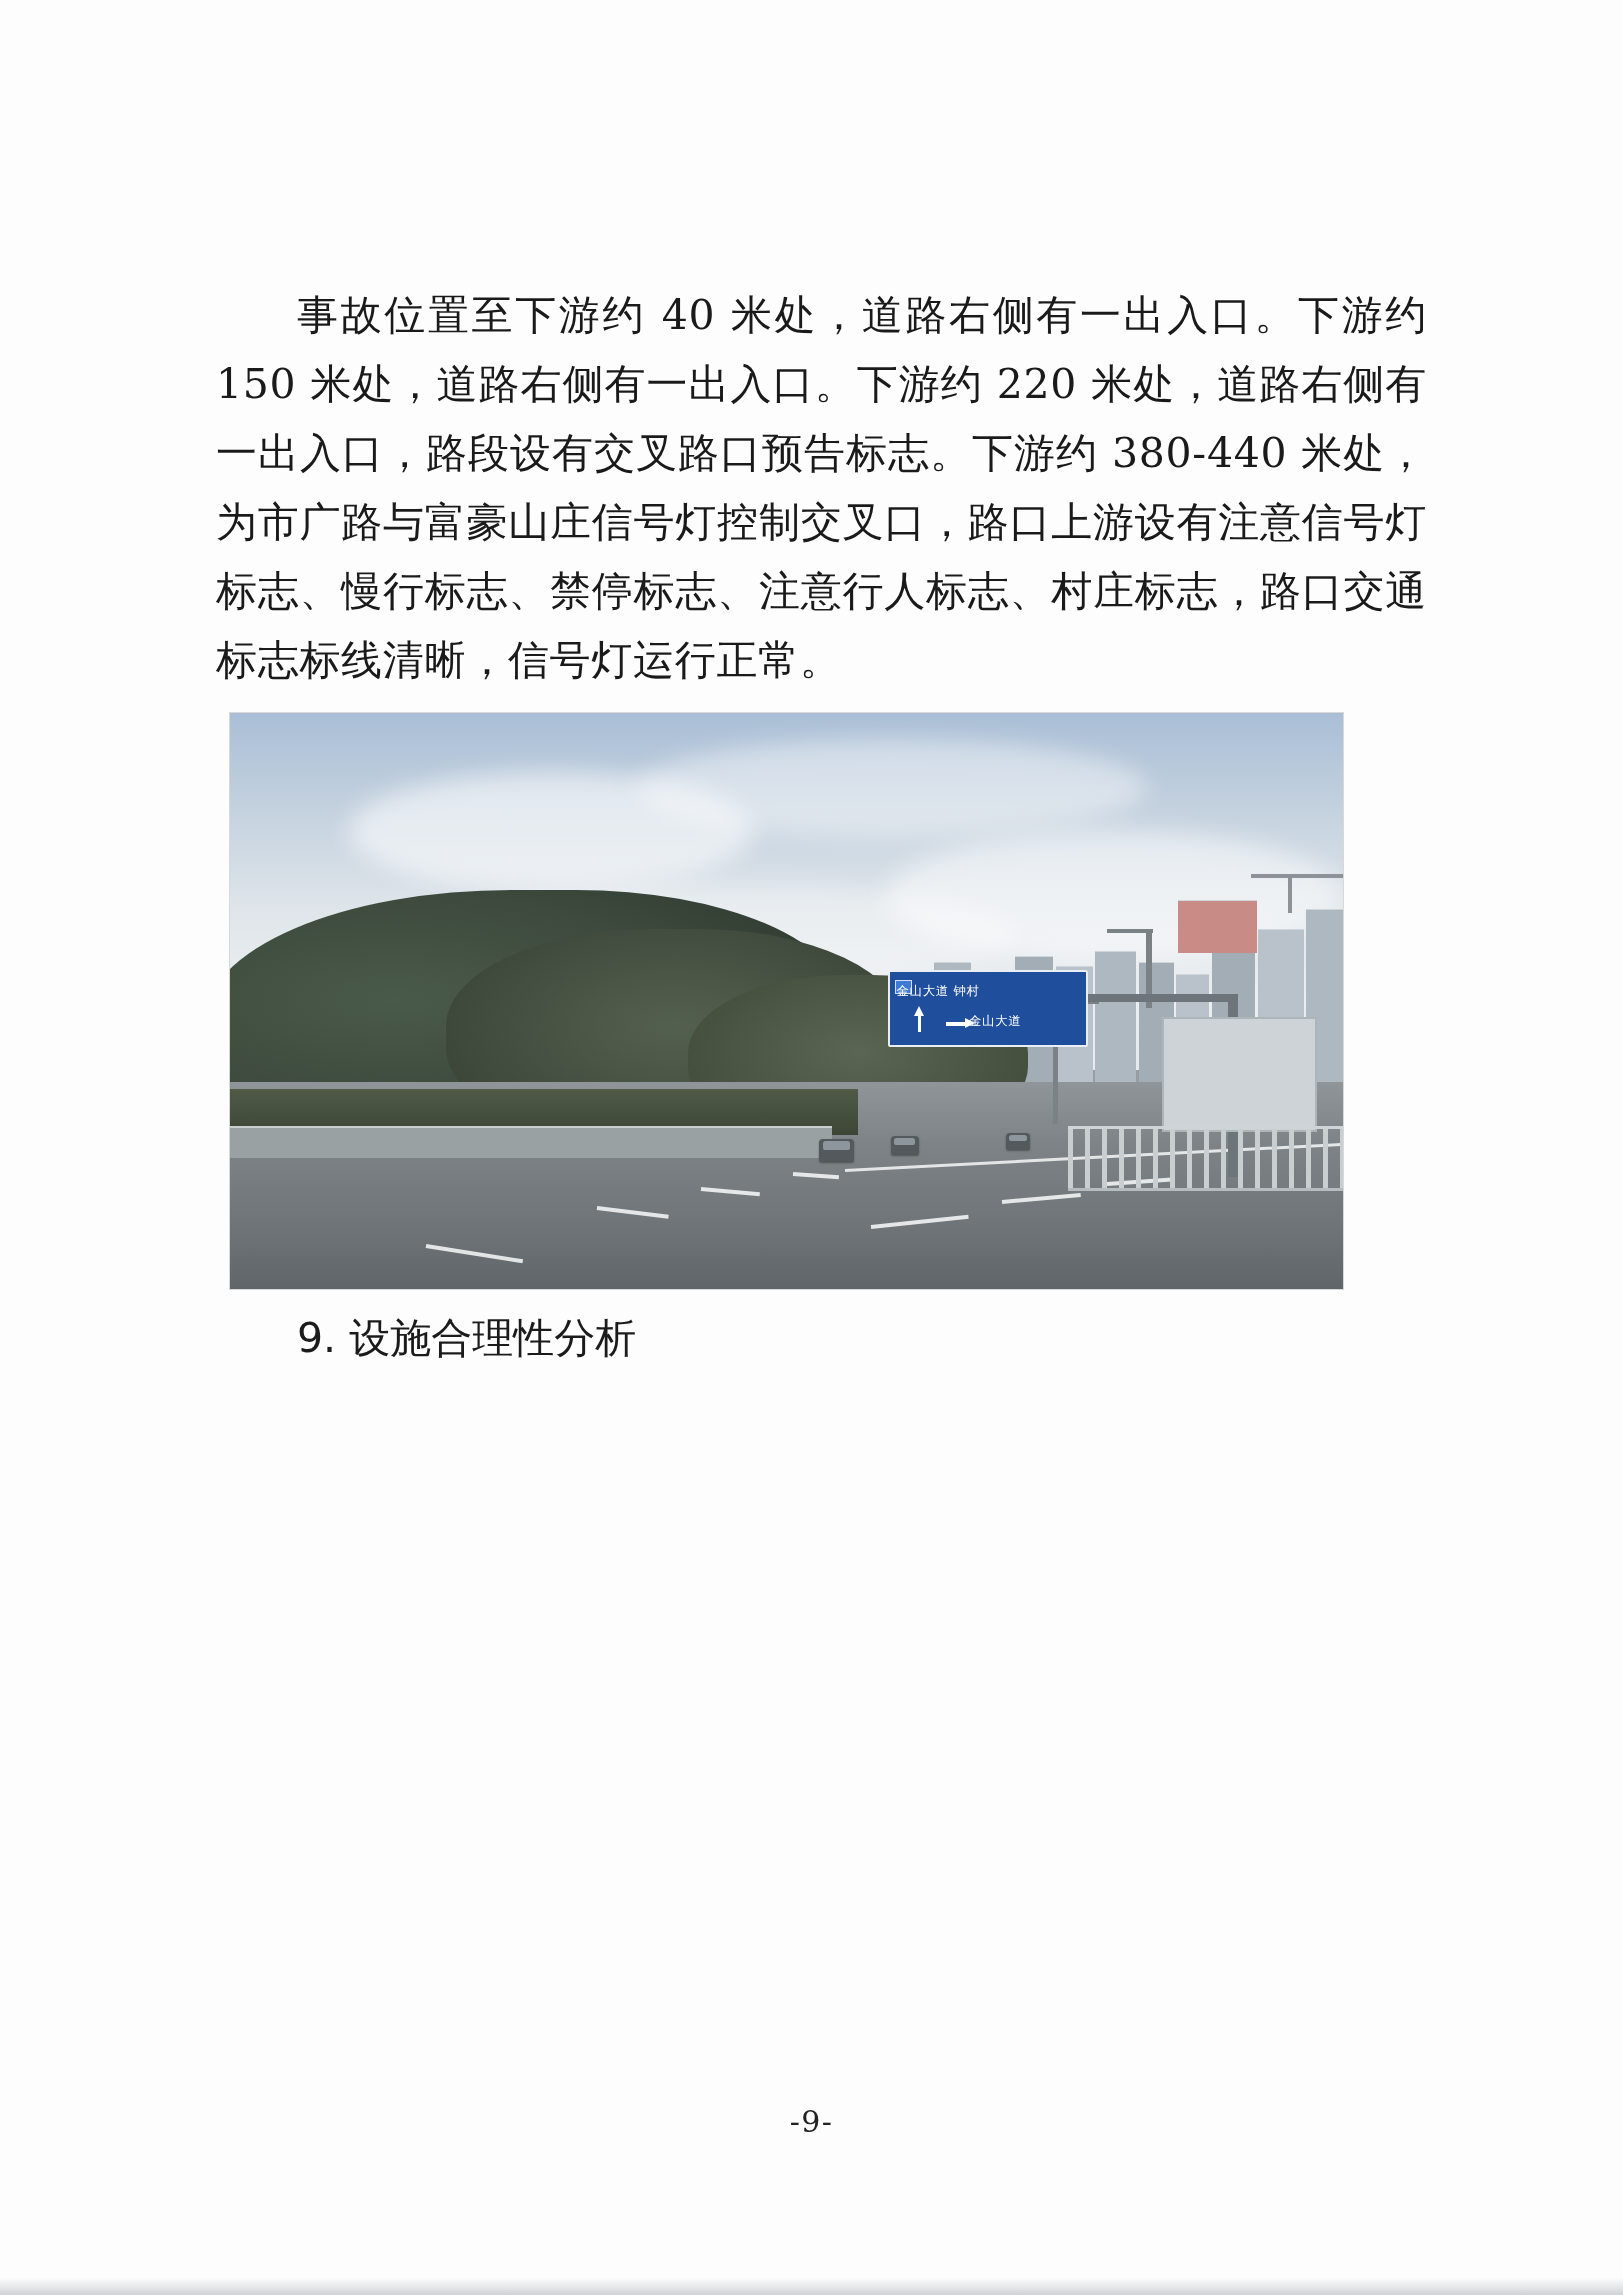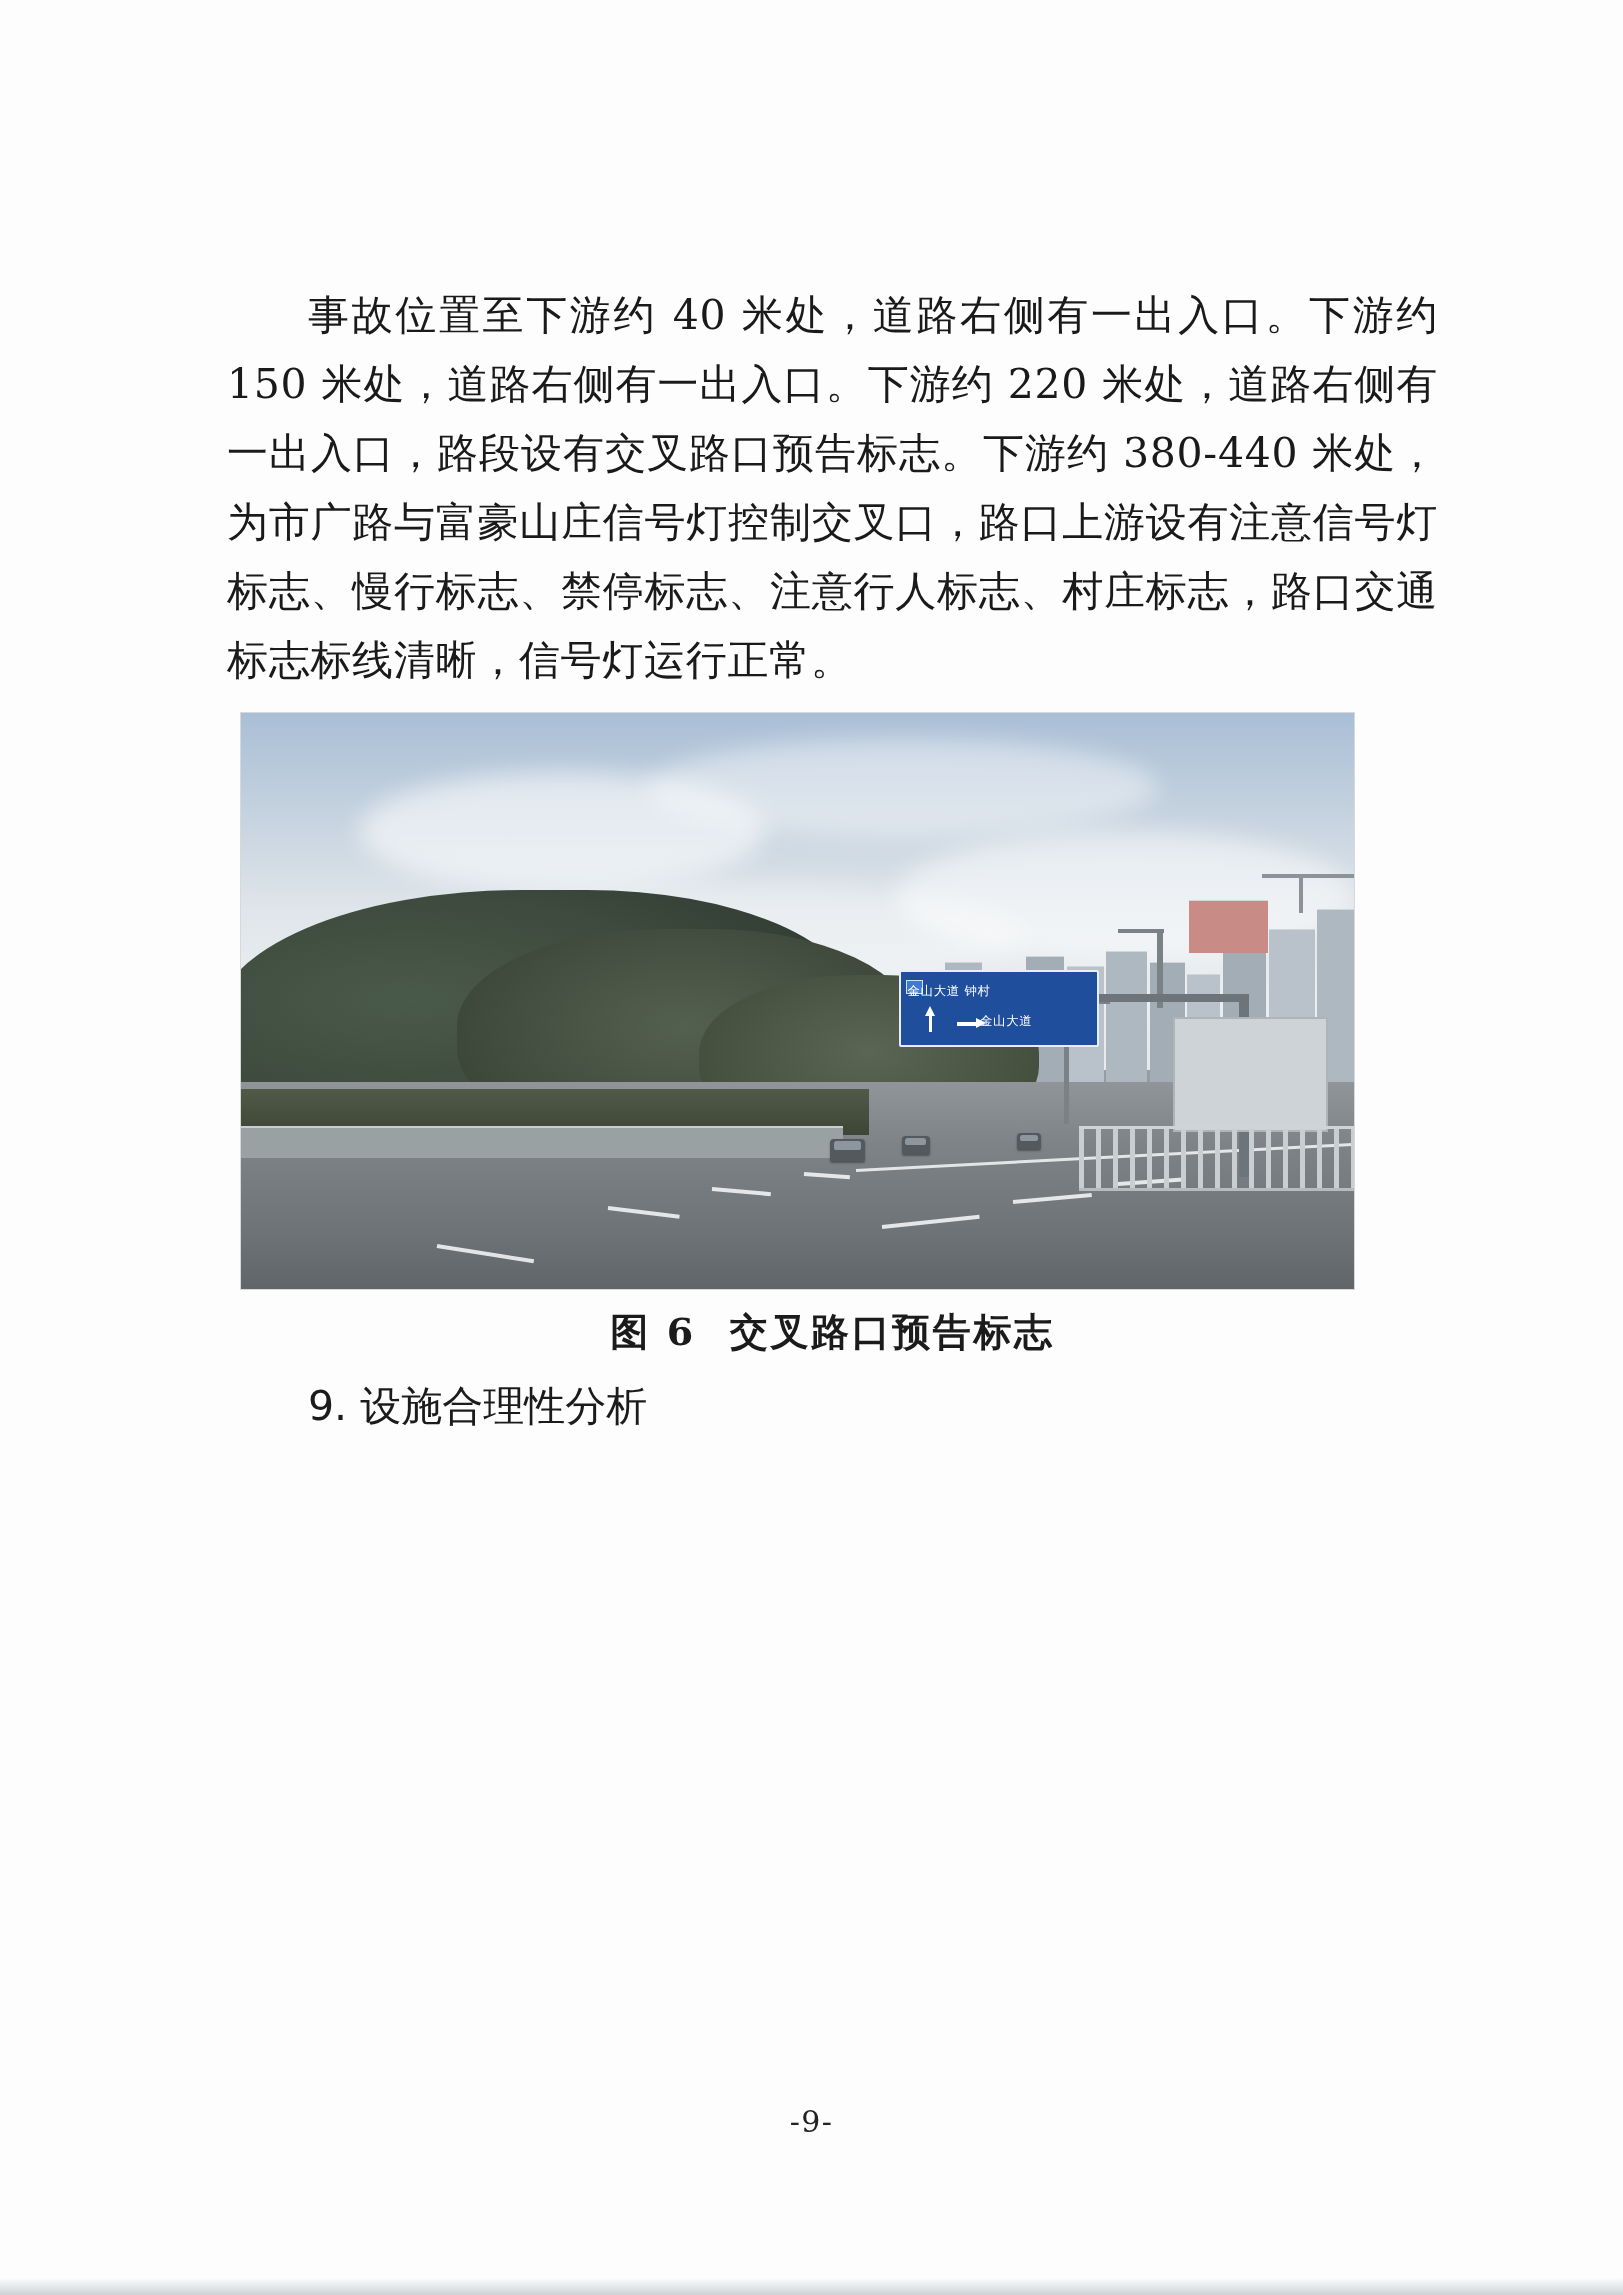--- a/index.html
+++ b/index.html
@@ -18,21 +18,21 @@
 
   
   .page {
     position: absolute;
     inset: 0;
     background: #fdfdfd;
   }
 
   .content {
     position: absolute;
-    left: 227px;
+    left: 216px;
     top: 281px;
     width: 1211px;
   }
 
   .para {
     font-size: 41px;
     line-height: 69px;
     letter-spacing: 0.7px;
     text-align: justify;
     text-justify: inter-ideograph;
@@ -369,23 +369,20 @@
           <div class="arrow-right-stem"></div>
           <div class="arrow-right"></div>
           <div class="row r2">金山大道</div>
         </div>
 
         <div class="busstop"></div>
         <div class="barrier"></div>
 
       </div>
 
-      <div class="figcap">
-        <span>图 6</span><span class="gap"></span><span>交叉路口预告标志</span>
-      </div>
     </div>
 
     <p class="heading-line">9. 设施合理性分析</p>
 
 
   </div>
 
   <div class="footer">-9-</div>
   <div class="edge-shadow-bottom"></div>
 </div>

